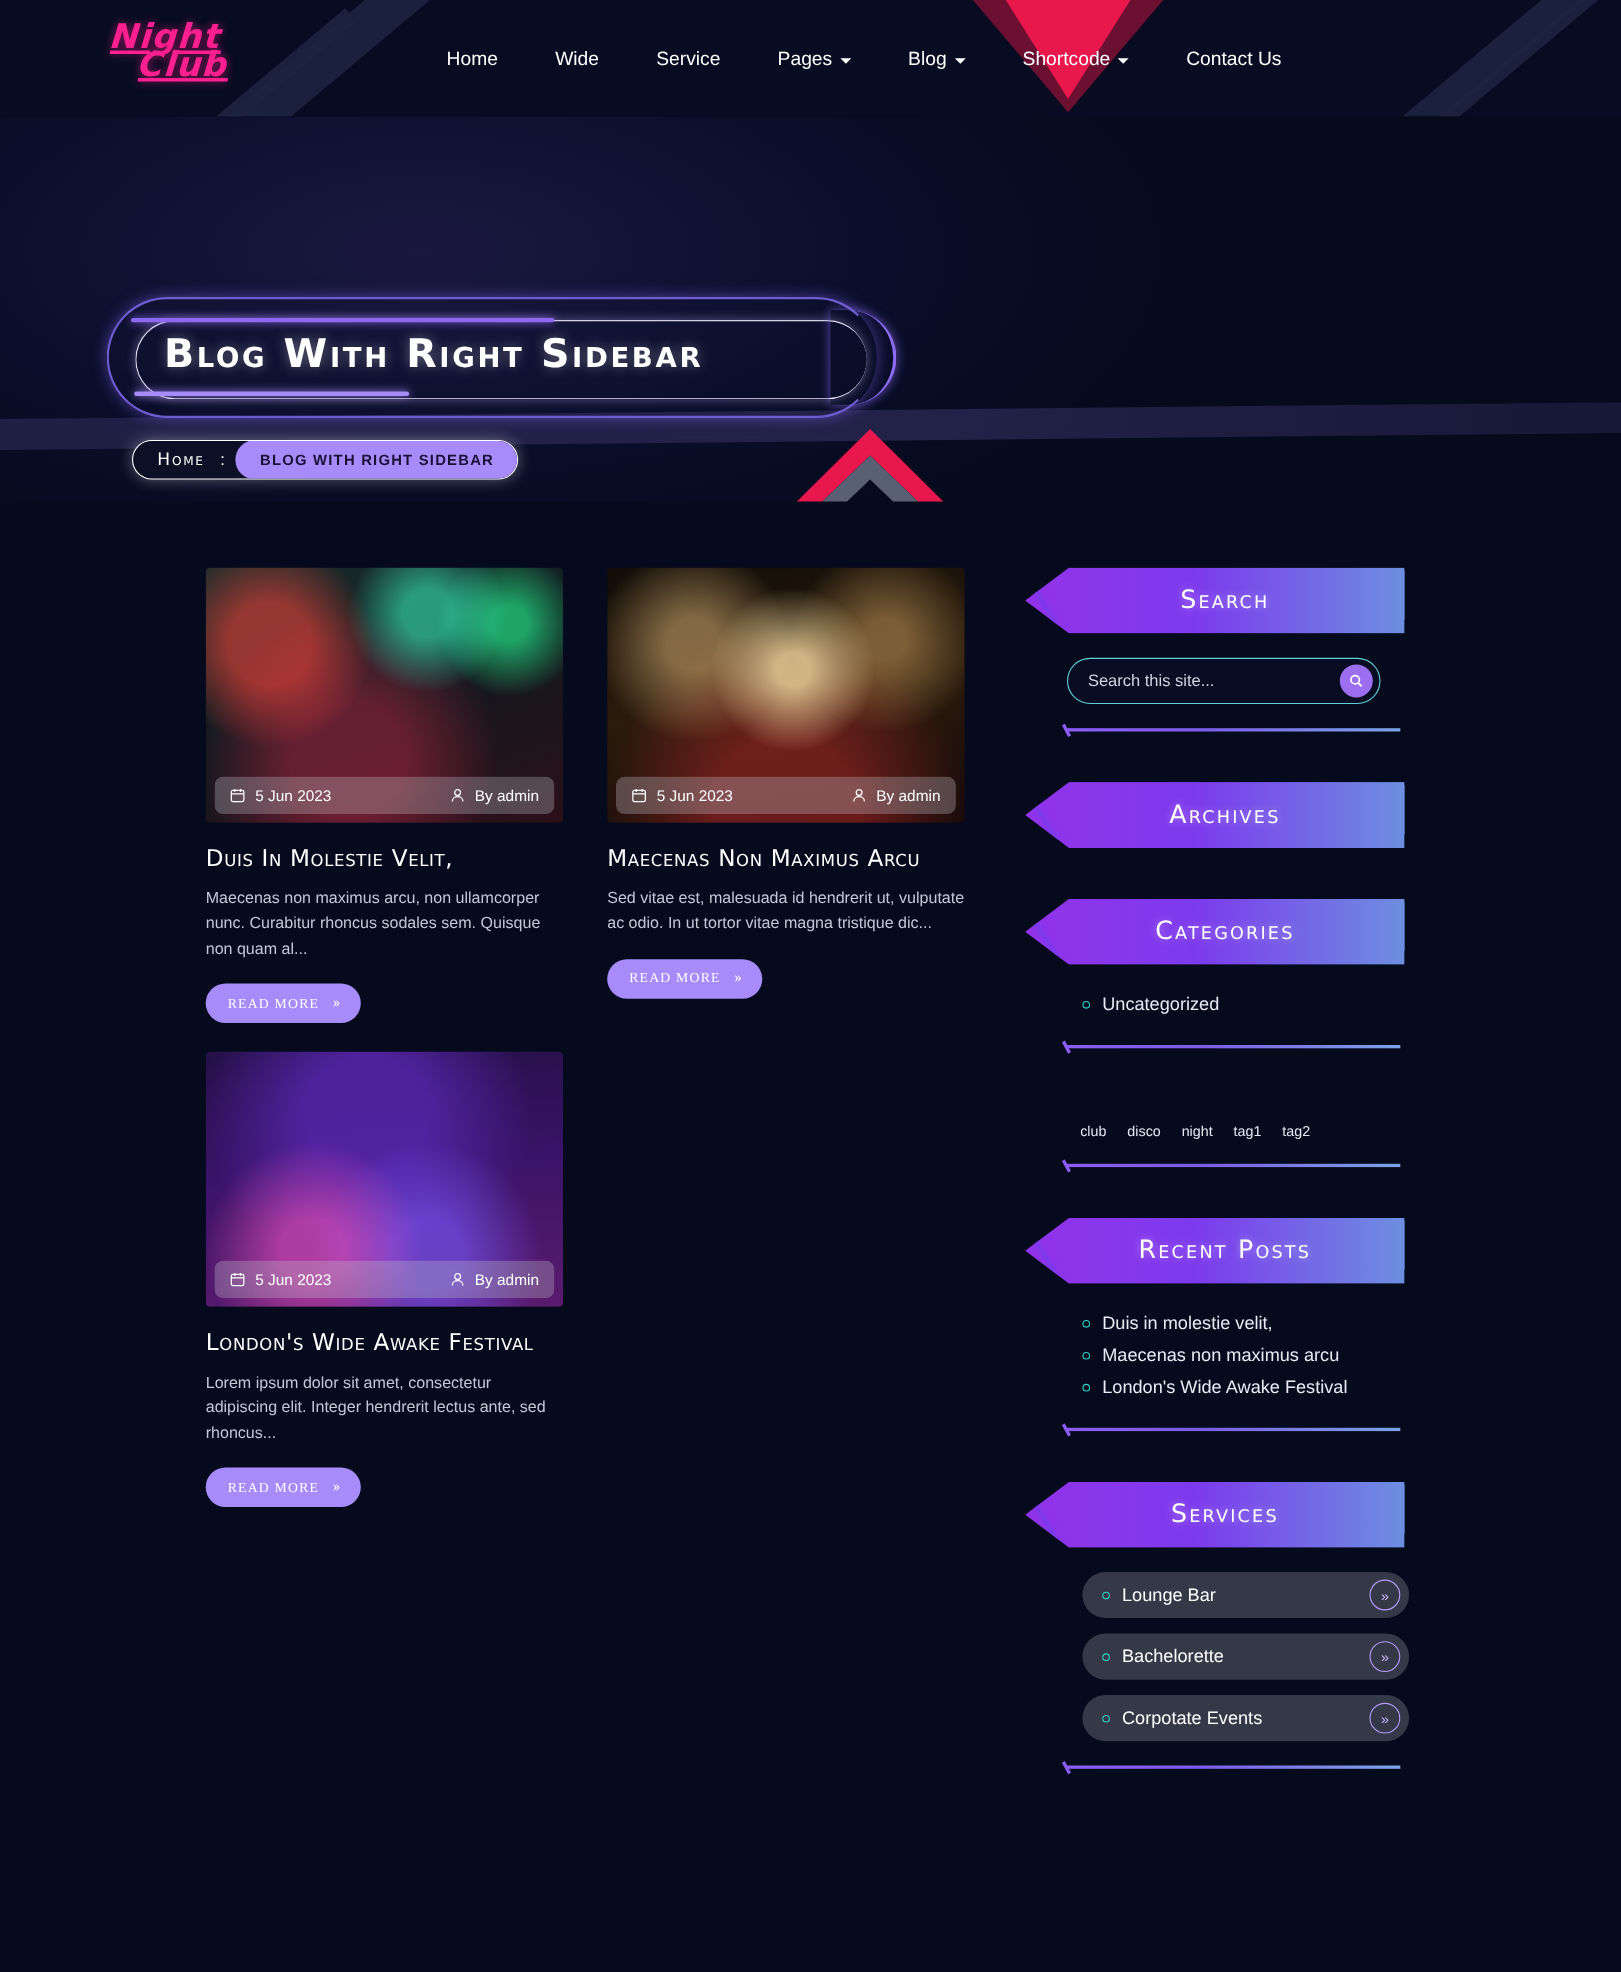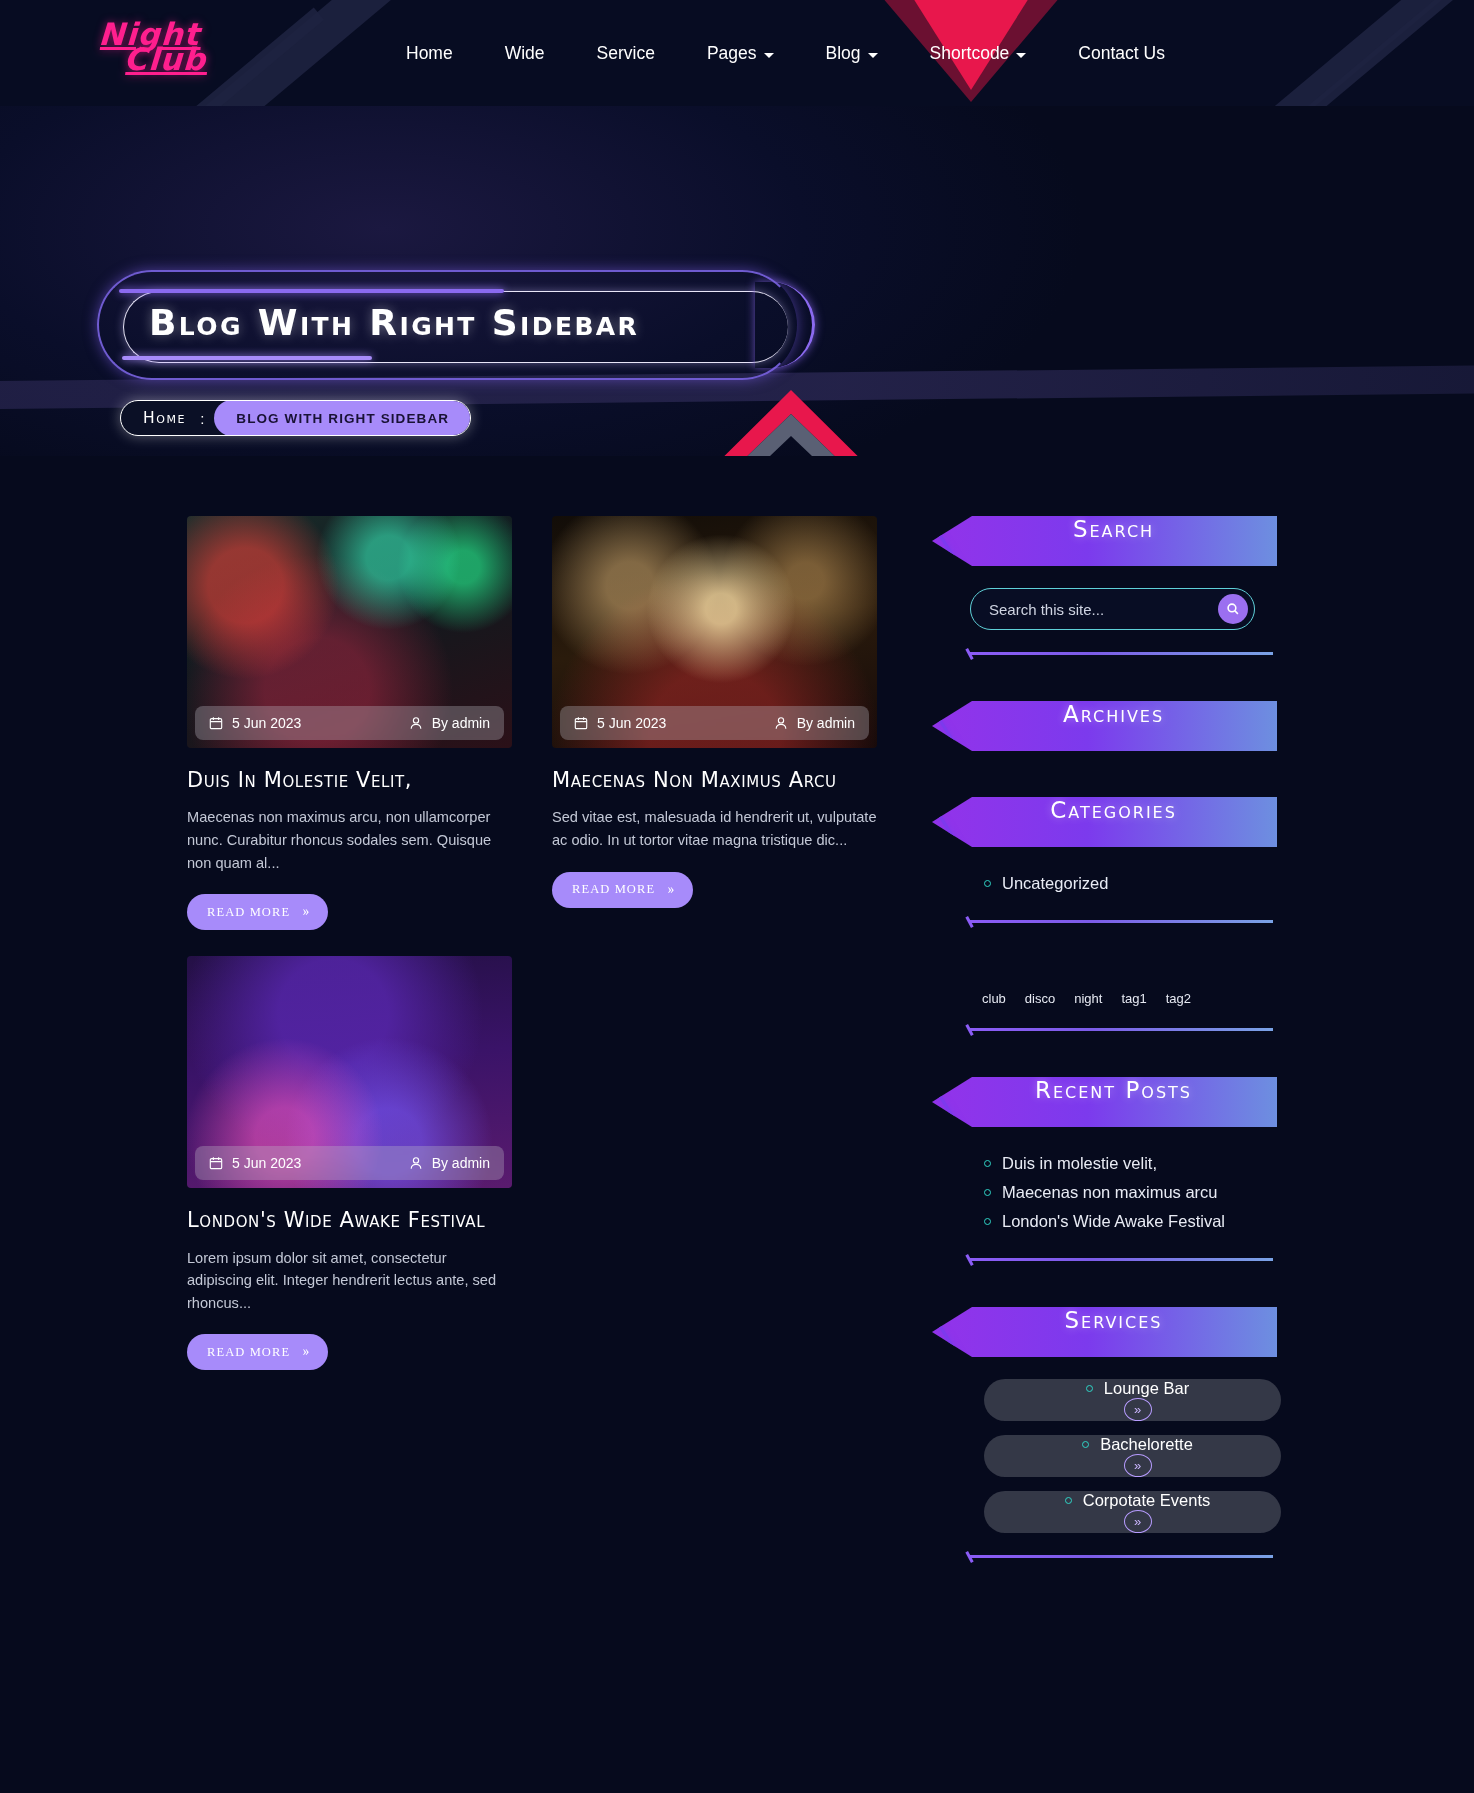--- a/index.html
+++ b/index.html
@@ -296,25 +296,25 @@
     cursor: pointer;
     font-family: Liberation Serif, serif;
   }
   .btn-read .arr { letter-spacing: -2px; font-size: 14px; }
 
   
   .sidebar { width: 345px; }
   .widget { margin-bottom: 46px; position: relative; }
   .wh {
     position: relative;
-    height: 50px;
+    height: 60px;
     margin-left: 0;
     background: linear-gradient(90deg,#9333ea 0%, #7c3aed 45%, #6d8fe0 100%);
     clip-path: polygon(40px 0, 100% 0, 100% 100%, 40px 100%, 0 50%);
-    display: flex; align-items: flex-start; justify-content: center;
+    display: flex; align-items: center; justify-content: center;
     padding-left: 18px;
   }
   .wh::after {
     content: "";
     position: absolute;
     right: -14px; top: 0;
     width: 16px; height: 50px;
     background: linear-gradient(90deg,#6d8fe0,#7ea0ea);
     clip-path: polygon(0 0, 100% 50%, 0 100%);
   }
@@ -393,21 +393,20 @@
 
   .svc-item {
     display: flex; align-items: center; justify-content: space-between;
     height: 42px;
     background: #343847;
     border-radius: 22px;
     padding: 0 8px 0 18px;
     margin-bottom: 14px;
     width: 297px;
     margin-left: 16px;
-    flex-direction: column;
   }
   .svc-left { display: flex; align-items: center; gap: 11px; color: #fff; font-size: 16.5px; }
   .svc-arrow {
     width: 28px; height: 28px; border-radius: 50%;
     border: 1.4px solid #b79cff;
     color: #cbb6ff;
     display: flex; align-items: center; justify-content: center;
     font-size: 13px;
     letter-spacing: -2px;
     padding-right: 2px;

